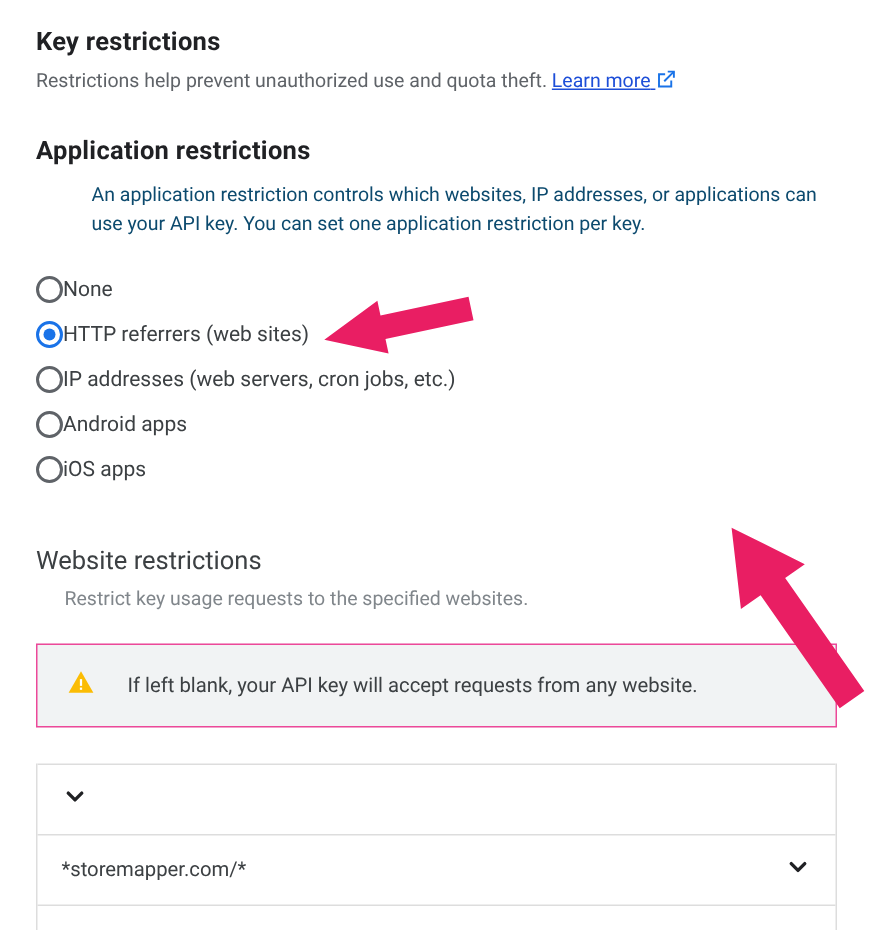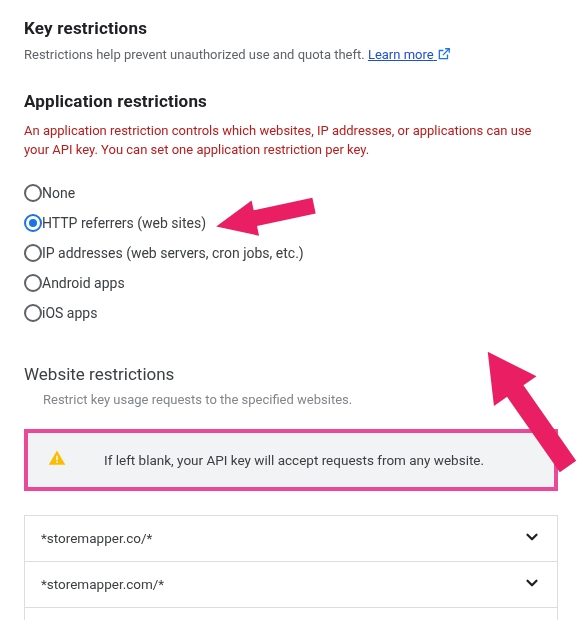--- a/index.html
+++ b/index.html
@@ -31,24 +31,25 @@
     }
     .ext-icon { color: #1a73e8; display: inline-block; vertical-align: -2px; }
     .h2 {
       font-size: 17px;
       font-weight: 700;
       letter-spacing: 0.2px;
       margin-bottom: 10px;
     }
     .desc2 {
       font-size: 13px;
-      color: #b91c1c;
+      color: #0c4a6e;
       line-height: 1.5;
       margin-bottom: 18px;
       max-width: 525px;
+      margin-left: 37px;
     }
     .radio-group { margin-bottom: 36px; }
     .radio-row {
       display: flex;
       align-items: center;
       cursor: pointer;
       padding: 6px 0;
       font-size: 14px;
       color: #3c4043;
     }
@@ -75,25 +76,25 @@
       margin-bottom: 8px;
     }
     .desc3 {
       font-size: 13px;
       color: #80868b;
       margin-bottom: 22px;
       margin-left: 19px;
     }
     .notice {
       background: #f1f3f4;
-      border: 4px solid #ec4899;
+      border: 1px solid #ec4899;
       padding: 16px 20px;
       display: flex;
       align-items: center;
-      gap: 38px;
+      gap: 22px;
       margin-bottom: 24px;
     }
     .notice-text {
       font-size: 13.5px;
       color: #3c4043;
     }
     .warn-icon { color: #fbbc04; flex: 0 0 auto; }
     .referrer-list {
       border-left: 1px solid #ddd;
       border-right: 1px solid #ddd;
@@ -179,21 +180,20 @@
       <path fill="#fbbc04" d="M1 21h22L12 2 1 21z"></path>
       <rect x="11" y="9" width="2" height="6" fill="#fff"></rect>
       <rect x="11" y="16.5" width="2" height="2" fill="#fff"></rect>
     </svg>
   </span>
   <span class="notice-text">If left blank, your API key will accept requests from any website.</span>
 </div>
 
 <div class="referrer-list">
   <div class="referrer-row">
-    <span>*storemapper.co/*</span>
     <span class="chevron">
       <svg width="18" height="18" viewBox="0 0 24 24" fill="none" stroke="#202124" stroke-width="3" stroke-linecap="round" stroke-linejoin="round">
           <polyline points="6 9 12 15 18 9"></polyline>
         </svg>
     </span>
   </div>
   <div class="referrer-row">
     <span>*storemapper.com/*</span>
     <span class="chevron">
       <svg width="18" height="18" viewBox="0 0 24 24" fill="none" stroke="#202124" stroke-width="3" stroke-linecap="round" stroke-linejoin="round">

